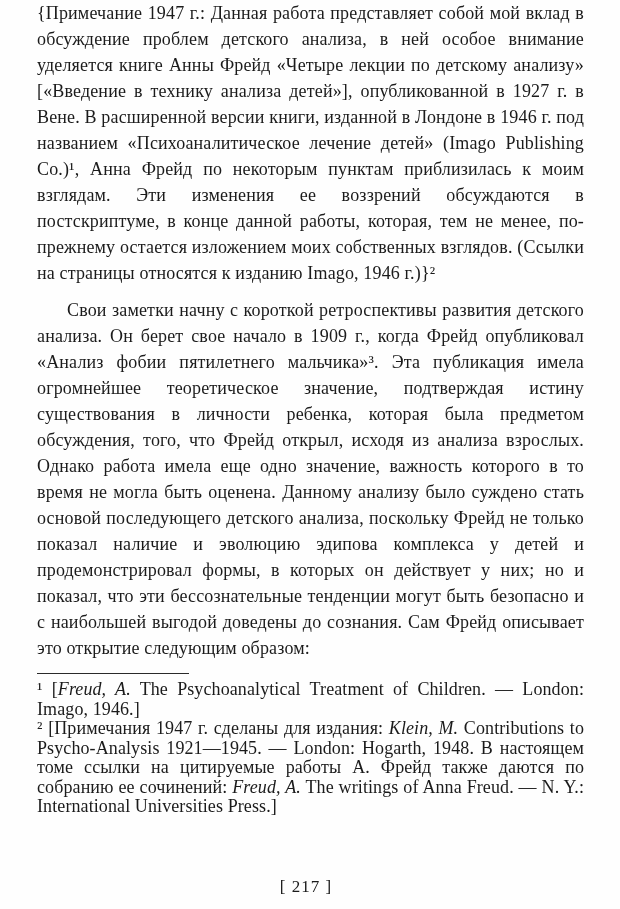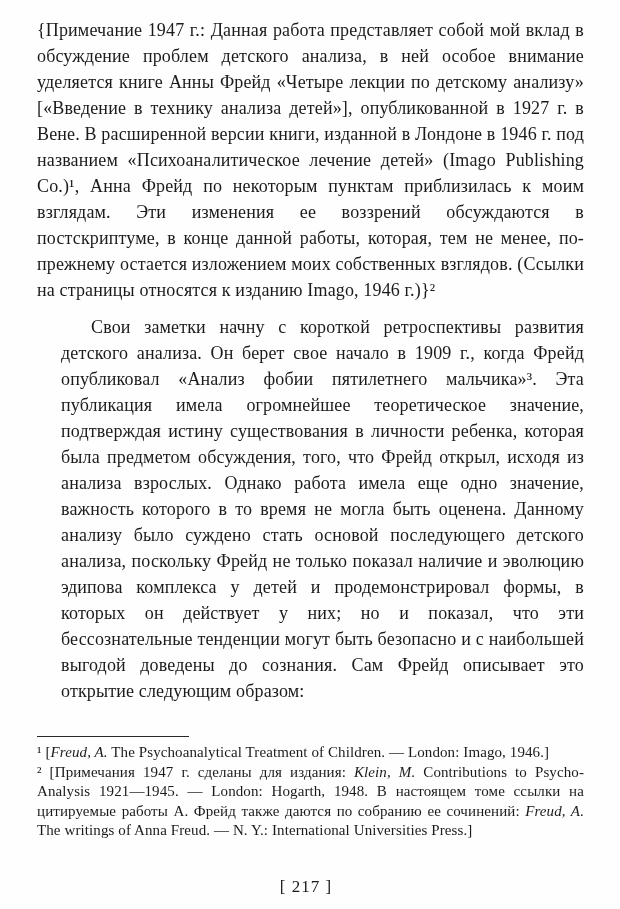--- a/index.html
+++ b/index.html
@@ -12,53 +12,51 @@
     background: #fefefe;
     color: #1b1b1b;
     font-family: "Liberation Serif", "DejaVu Serif", serif;
     position: relative;
     overflow: hidden;
   }
   .page {
     box-sizing: border-box;
     width: 620px;
     height: 909px;
-    padding: 17px 36px 0 37px;
+    padding: 0 36px 0 37px;
     display: flex;
     flex-direction: column;
-    gap: 20px;
   }
   .body-text p {
     margin: 0;
     font-size: 18px;
     line-height: 26px;
     text-align: justify;
     letter-spacing: 0.15px;
     hyphens: auto;
     -webkit-hyphens: auto;
   }
   .body-text p + p {
     margin-top: 11px;
   }
   .body-text p.indent {
     text-indent: 30px;
-    margin-left: 24px;
   }
   .footnote-block {
     margin-top: 4px;
   }
   .footnote-sep {
     border: none;
     border-top: 1px solid #2a2a2a;
     width: 152px;
     margin: 8px 0 6px 0;
   }
   .footnote-block p {
     margin: 0;
-    font-size: 15px;
+    font-size: 18px;
     line-height: 19.5px;
     text-align: justify;
     letter-spacing: 0.1px;
   }
   .page-number {
     position: absolute;
     left: 0;
     right: 8px;
     bottom: 12px;
     text-align: center;

